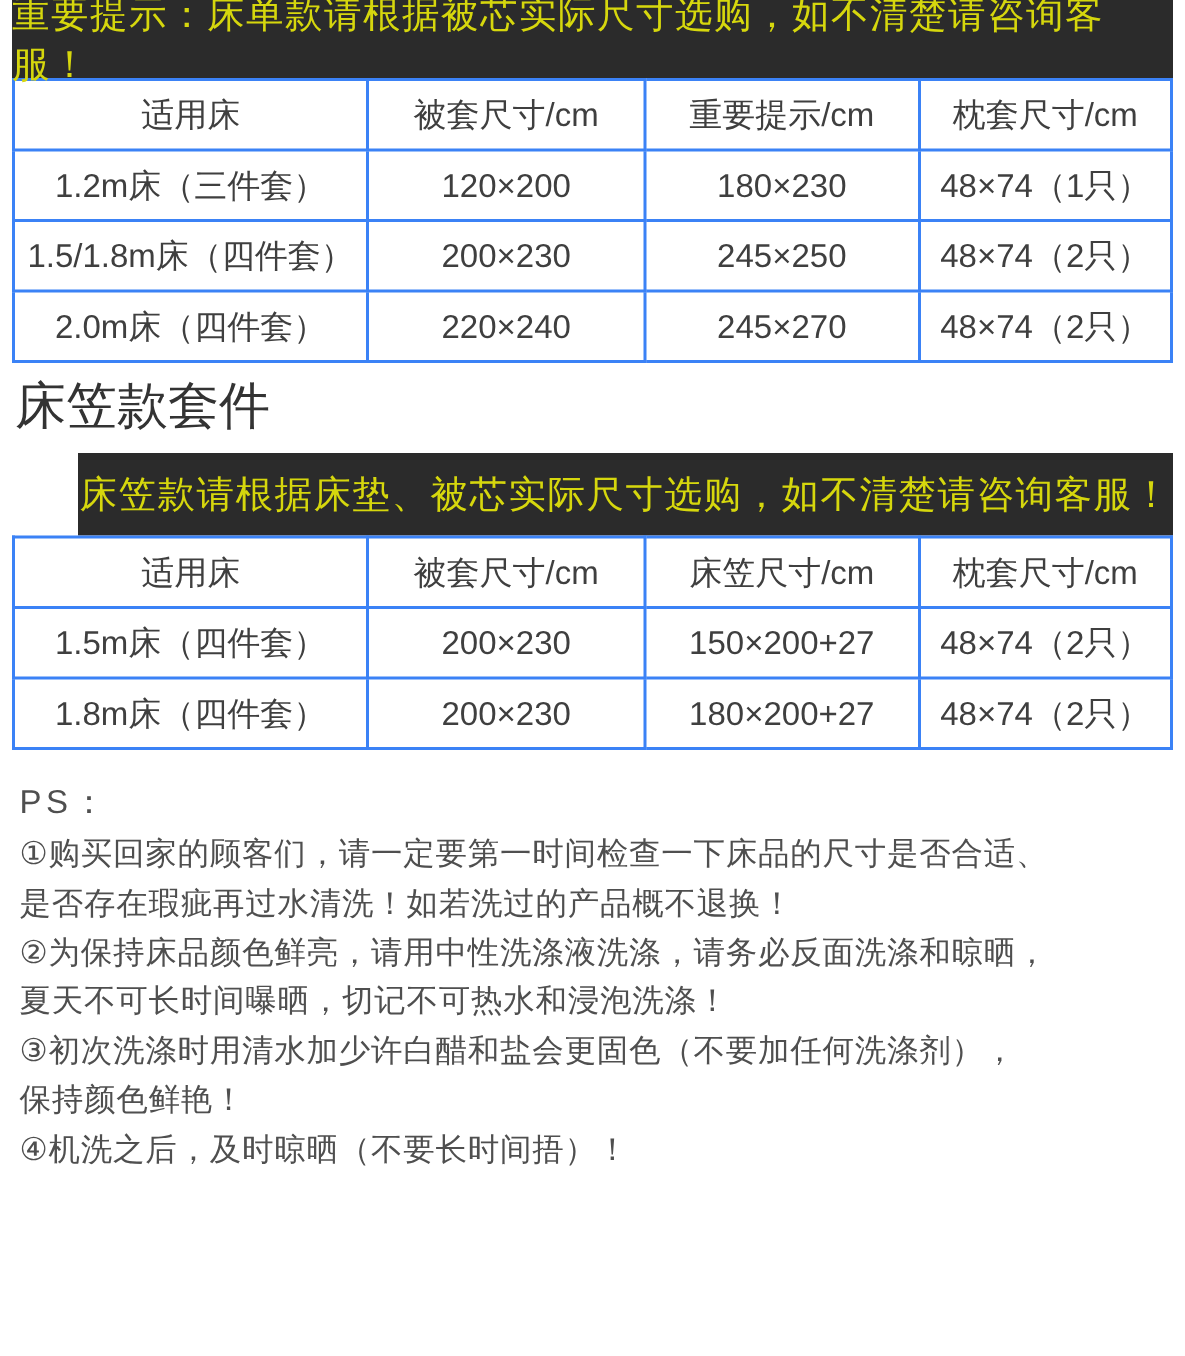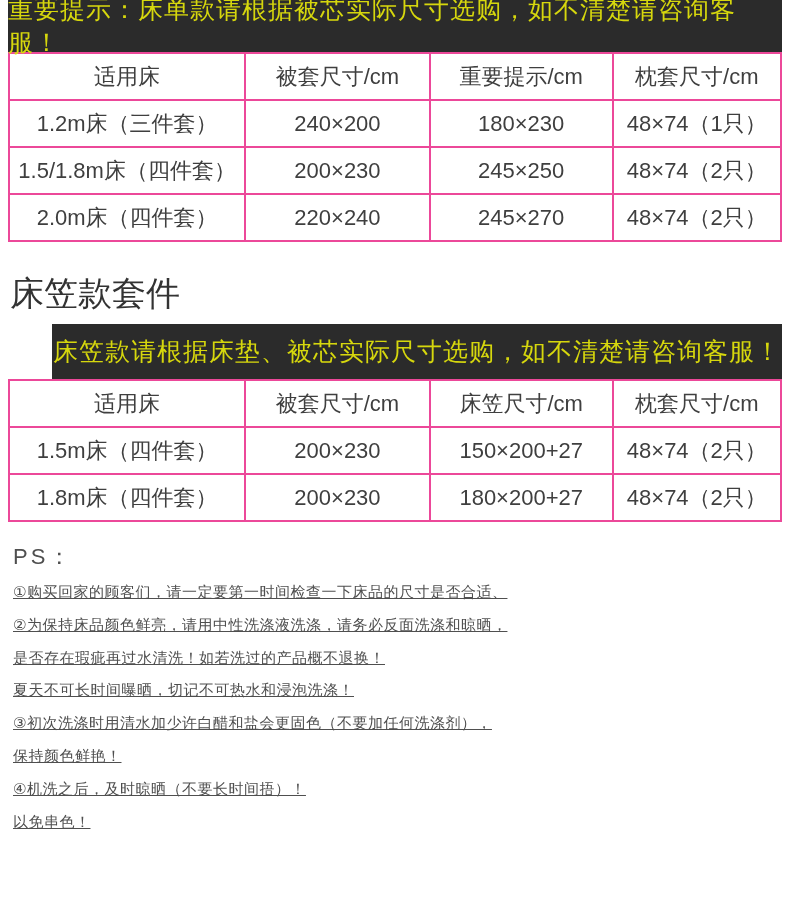--- a/index.html
+++ b/index.html
@@ -30,63 +30,62 @@
   .banner.second {
     height: 55px;
     margin-left: 44px;
   }
   table.size-table {
     width: 100%;
     border-collapse: collapse;
     table-layout: fixed;
   }
   table.size-table td, table.size-table th {
-    border: 2px solid #ec4899;
+    border: 2px solid #3b82f6;
     text-align: center;
     vertical-align: middle;
     height: 45px;
     font-size: 22px;
     color: #3f3f3f;
     font-weight: 400;
     padding: 0 2px;
     overflow: hidden;
     white-space: nowrap;
   }
   .col-1 { width: 30.6%; }
   .col-2 { width: 23.9%; }
   .col-3 { width: 23.7%; }
   .col-4 { width: 21.8%; }
   .highlight td {
     color: #ff0000;
     border-radius: 14px;
   }
   .section-heading {
-    margin: 31px 0 11px 2px;
+    margin: 9px 0 11px 2px;
     font-size: 34px;
     color: #333333;
     font-weight: 400;
     line-height: 40px;
   }
   .notes {
     margin-top: 18px;
     padding-left: 5px;
     color: #4f4f4f;
   }
   .notes-title {
     font-size: 22px;
     letter-spacing: 3px;
     line-height: 34px;
     margin-bottom: 2px;
   }
   .note-line {
-    font-size: 15px;
+    font-size: 21px;
     line-height: 32.8px;
     letter-spacing: 0.5px;
     white-space: nowrap;
-    text-decoration: underline;
   }
 </style>
 </head>
 <body>
 
 <div class="wrap">
 
   <div class="banner">
     <span>重要提示：床单款请根据被芯实际尺寸选购，如不清楚请咨询客服！</span>
   </div>
@@ -100,21 +99,21 @@
     </colgroup>
     <tbody>
       <tr>
         <td>适用床</td>
         <td>被套尺寸/cm</td>
         <td>重要提示/cm</td>
         <td>枕套尺寸/cm</td>
       </tr>
       <tr class="highlight">
         <td>1.2m床（三件套）</td>
-        <td>240×200</td>
+        <td>120×200</td>
         <td>180×230</td>
         <td>48×74（1只）</td>
       </tr>
       <tr>
         <td>1.5/1.8m床（四件套）</td>
         <td>200×230</td>
         <td>245×250</td>
         <td>48×74（2只）</td>
       </tr>
       <tr>
@@ -157,22 +156,21 @@
         <td>200×230</td>
         <td>180×200+27</td>
         <td>48×74（2只）</td>
       </tr>
     </tbody>
   </table>
 
   <div class="notes">
     <div class="notes-title">PS：</div>
     <div class="note-line">①购买回家的顾客们，请一定要第一时间检查一下床品的尺寸是否合适、</div>
+    <div class="note-line">是否存在瑕疵再过水清洗！如若洗过的产品概不退换！</div>
     <div class="note-line">②为保持床品颜色鲜亮，请用中性洗涤液洗涤，请务必反面洗涤和晾晒，</div>
-    <div class="note-line">是否存在瑕疵再过水清洗！如若洗过的产品概不退换！</div>
     <div class="note-line">夏天不可长时间曝晒，切记不可热水和浸泡洗涤！</div>
     <div class="note-line">③初次洗涤时用清水加少许白醋和盐会更固色（不要加任何洗涤剂），</div>
     <div class="note-line">保持颜色鲜艳！</div>
     <div class="note-line">④机洗之后，及时晾晒（不要长时间捂）！</div>
-    <div class="note-line">以免串色！</div>
   </div>
 
 </div>
 
 </body></html>

